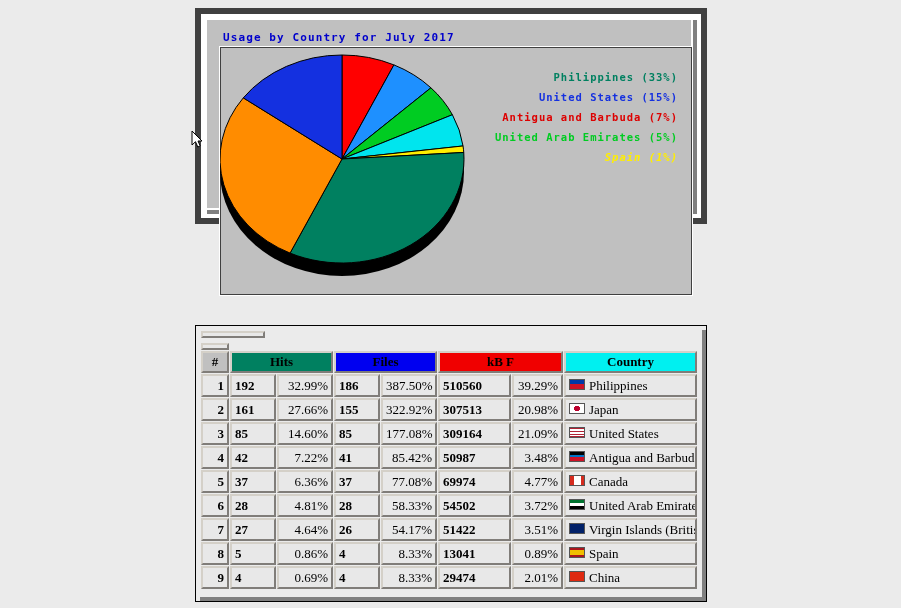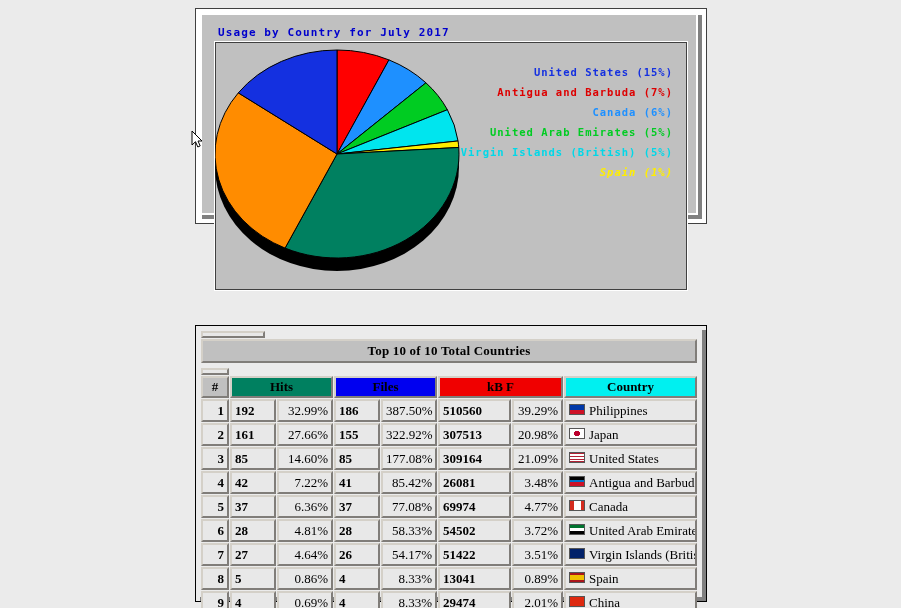--- a/index.html
+++ b/index.html
@@ -13,21 +13,21 @@
   }
 
   
   #chart-panel {
     position: absolute;
     left: 195px;
     top: 8px;
     width: 512px;
     height: 216px;
     background: #ffffff;
-    border: 1px solid #404040;
+    border: 6px solid #404040;
     box-sizing: border-box;
   }
   #chart-inner-bg {
     position: absolute;
     left: 6px;
     top: 6px;
     right: 10px;
     bottom: 10px;
     background: #c0c0c0;
   }
@@ -217,48 +217,44 @@
           <path d="M 122 112 L 210.9341725454122 40.80710098341639 A 122 104 0 0 1 232.38890040085437 67.71895367723243 Z" fill="#00cc22" stroke="#000000" stroke-width="1"></path>
           <path d="M 122 112 L 232.38890040085437 67.71895367723243 A 122 104 0 0 1 243.03799356036632 98.96534370931235 Z" fill="#00e5ee" stroke="#000000" stroke-width="1"></path>
           <path d="M 122 112 L 243.03799356036632 98.96534370931235 A 122 104 0 0 1 243.75926086824913 105.4697859689514 Z" fill="#ffee00" stroke="#000000" stroke-width="1"></path>
           <path d="M 122 112 L 243.75926086824913 105.4697859689514 A 122 104 0 0 1 70.05492642906117 206.10201345646607 Z" fill="#008060" stroke="#000000" stroke-width="1"></path>
           <path d="M 122 112 L 70.05492642906117 206.10201345646607 A 122 104 0 0 1 23.2999266862564 50.870333761582806 Z" fill="#ff8c00" stroke="#000000" stroke-width="1"></path>
           <path d="M 122 112 L 23.2999266862564 50.870333761582806 A 122 104 0 0 1 121.99999999999997 8 Z" fill="#1430e0" stroke="#000000" stroke-width="1"></path>
         </g>
     </svg>
 
     <div id="legend">
+        <span class="legend-entry" style="color: rgb(0, 128, 96);">Philippines (33%)</span>
         <span class="legend-entry" style="color: rgb(20, 48, 224);">United States (15%)</span>
         <span class="legend-entry" style="color: rgb(221, 0, 0);">Antigua and Barbuda (7%)</span>
-        <span class="legend-entry" style="color: rgb(30, 144, 255);">Canada (6%)</span>
         <span class="legend-entry" style="color: rgb(0, 204, 34);">United Arab Emirates (5%)</span>
-        <span class="legend-entry" style="color: rgb(0, 216, 232);">Virgin Islands (British) (5%)</span>
         <span class="legend-entry" style="color: rgb(255, 238, 0); font-style: italic;">Spain (1%)</span>
       </div>
   </div>
 </div>
 
 <svg id="mouse-cursor" viewBox="0 0 12 19">
   <polygon points="1,1 1,15 4.5,11.7 6.8,17 9.2,15.9 7,11 11,11" fill="#ffffff" stroke="#000000" stroke-width="1"></polygon>
 </svg>
 
 <div id="table-panel">
   <div id="table-panel-shadow-r"></div>
   <div id="table-panel-shadow-b"></div>
 
   <div id="table-wrap">
 
     <table class="stats">
       <tbody>
           <tr>
         <td class="spacer-cell" style="width:64px"></td>
         <td class="spacer-cell" style="border:none;background:#ebebeb"></td>
-      </tr>
-      <tr>
-        <td class="title-cell" colspan="2">Top 10 of 10 Total Countries</td>
       </tr>
     </tbody>
       </table>
 
     <table class="stats" style="margin-top:3px">
       <colgroup>
         <col class="w-rank">
           <col class="w-val">
           <col class="w-pct">
         <col class="w-val">
@@ -308,21 +304,21 @@
             <td class="c-num">309164</td>
             <td class="c-pct">21.09%</td>
             <td class="c-ctry"><span class="flag" style="background: repeating-linear-gradient(rgb(178, 34, 52) 0px, rgb(178, 34, 52) 1.4px, rgb(255, 255, 255) 1.4px, rgb(255, 255, 255) 2.8px);"></span><span class="cname">United States</span></td>
           </tr>
           <tr>
             <td class="c-rank">4</td>
             <td class="c-num">42</td>
             <td class="c-pct">7.22%</td>
             <td class="c-num">41</td>
             <td class="c-pct">85.42%</td>
-            <td class="c-num">26081</td>
+            <td class="c-num">50987</td>
             <td class="c-pct">3.48%</td>
             <td class="c-ctry"><span class="flag" style="background: linear-gradient(rgb(0, 0, 0) 0px, rgb(0, 0, 0) 38%, rgb(0, 114, 198) 38%, rgb(0, 114, 198) 56%, rgb(206, 17, 38) 56%, rgb(206, 17, 38) 100%);"></span><span class="cname">Antigua and Barbuda</span></td>
           </tr>
           <tr>
             <td class="c-rank">5</td>
             <td class="c-num">37</td>
             <td class="c-pct">6.36%</td>
             <td class="c-num">37</td>
             <td class="c-pct">77.08%</td>
             <td class="c-num">69974</td>

